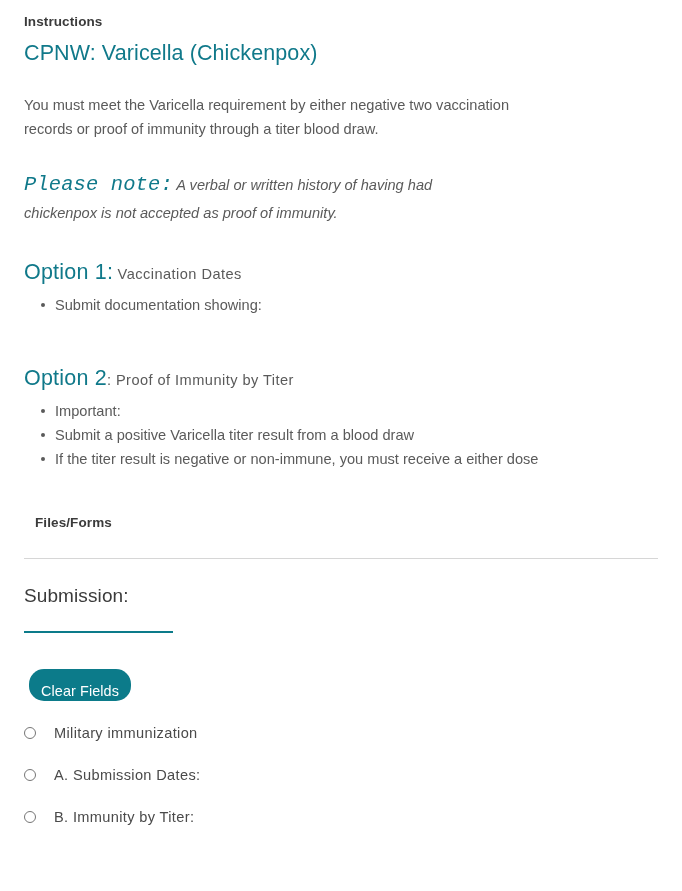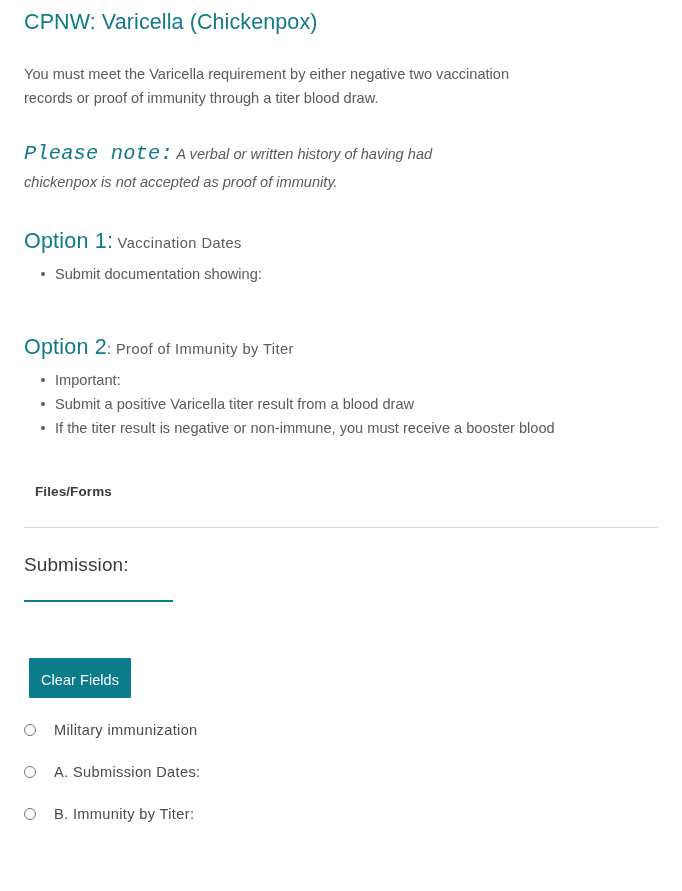--- a/index.html
+++ b/index.html
@@ -150,31 +150,31 @@
     letter-spacing: 0.1px;
   }
   .submission-underline {
     margin-top: 20px;
     width: 149px;
     height: 2px;
     background: #0c7b8a;
   }
 
   .clear-fields-button {
-    margin-top: 56px;
+    margin-top: 36px;
     margin-left: 5px;
     display: inline-block;
     background: #0c7b8a;
     color: #ffffff;
     border: none;
-    border-radius: 1px;
+    border-radius: 15px;
     font-family: "Liberation Sans", sans-serif;
     font-size: 14.4px;
     line-height: 44px;
-    height: 40px;
+    height: 32px;
     padding: 0 12px;
     cursor: pointer;
     letter-spacing: 0.1px;
   }
 
   
   .radio-group {
     margin-top: 23px;
   }
   .radio-row {
@@ -201,20 +201,21 @@
     line-height: 18px;
   }
 </style>
 </head>
 <body>
 
 <div class="page">
 
   <div class="instructions-section">
 
+    <div class="instructions-label">Instructions</div>
 
     <div class="page-title">CPNW: Varicella (Chickenpox)</div>
 
     <div class="intro-paragraph">You must meet the Varicella requirement by either negative two vaccination records or proof of immunity through a titer blood draw.</div>
 
     <div class="please-note">
       <span class="pn-lead">Please note:</span><span class="pn-body"> A verbal or written history of having had chickenpox is not accepted as proof of immunity.</span>
     </div>
 
     <div class="option-block">
@@ -226,21 +227,21 @@
       </ul>
     </div>
 
     <div class="option-block second">
       <div class="option-heading">
         <span class="opt-lead">Option 2</span><span class="opt-sub">: Proof of Immunity by Titer</span>
       </div>
       <ul class="option-list">
         <li>Important:</li>
         <li>Submit a positive Varicella titer result from a blood draw</li>
-        <li>If the titer result is negative or non-immune, you must receive a booster blood</li>
+        <li>If the titer result is negative or non-immune, you must receive a either dose</li>
       </ul>
     </div>
 
   </div>
 
   <div class="files-forms-row">
     <div class="files-forms-label">Files/Forms</div>
   </div>
 
   <div class="divider"></div>

